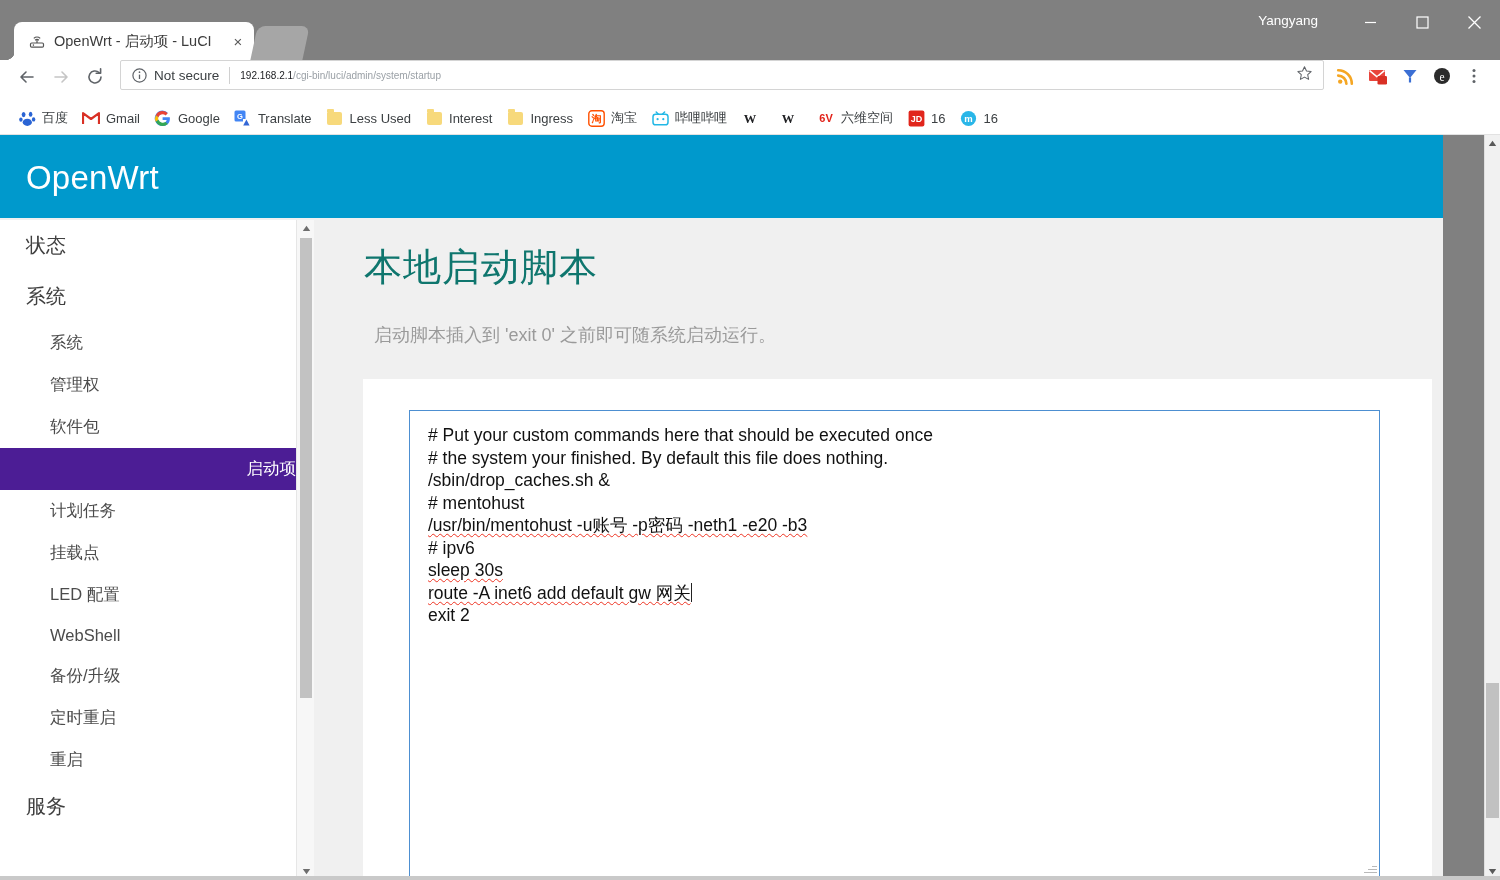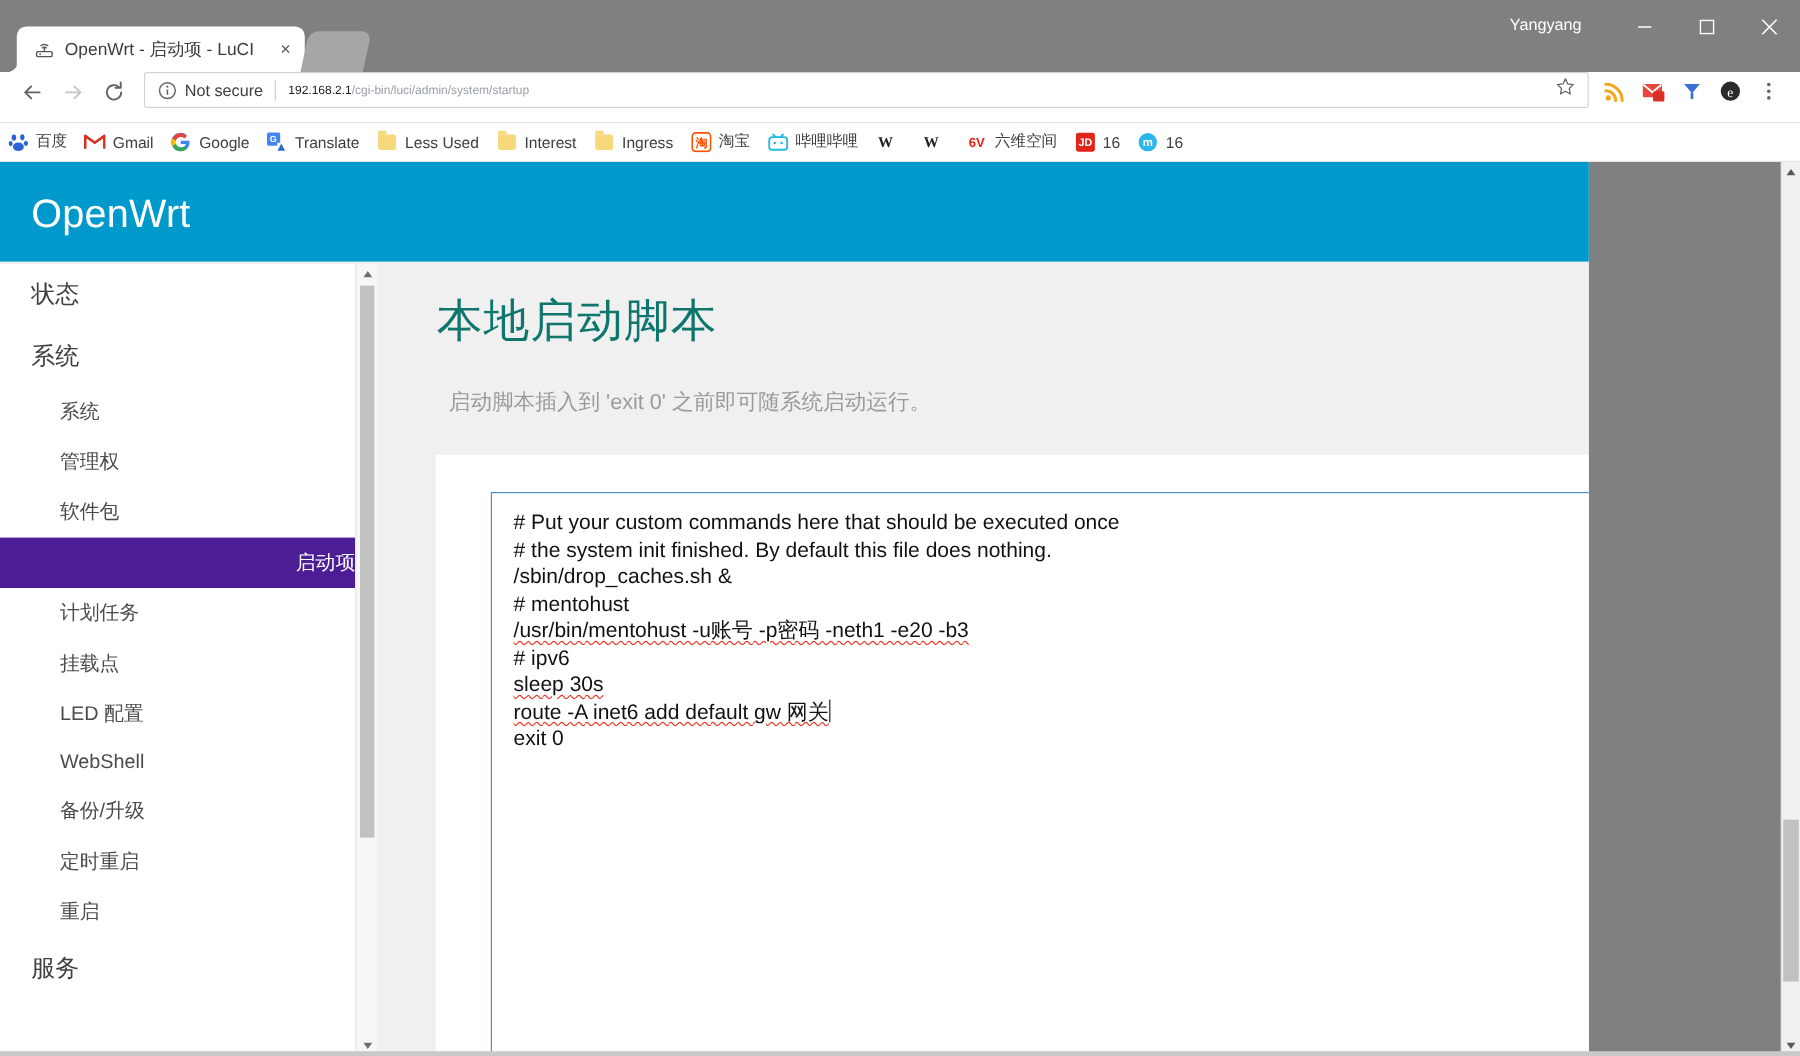--- a/index.html
+++ b/index.html
@@ -89,21 +89,21 @@
   .omni-url b { color: #202124; font-weight: normal; }
   .omni-star { margin-left: auto; color: #5f6368; padding: 0 4px; cursor: pointer; }
   .tb-icon {
     width: 32px; height: 32px; display: flex; align-items: center; justify-content: center;
     flex: 0 0 auto; cursor: pointer; position: relative;
   }
 
   
   .bookmarks {
     position: absolute; top: 102px; left: 0; width: 1500px; height: 33px;
-    background: #ffffff; display: flex; align-items: center; padding-left: 2px;
+    background: #ffffff; display: flex; align-items: center; padding-left: 14px;
     border-bottom: 1px solid #e2e2e2;
   }
   .bm {
     display: flex; align-items: center; height: 26px; padding: 0 8px 0 4px;
     margin-right: 2px; border-radius: 3px; cursor: pointer; flex: 0 0 auto;
   }
   .bm-ic {
     width: 18px; height: 18px; margin-right: 6px; flex: 0 0 auto;
     display: flex; align-items: center; justify-content: center;
     font-size: 11px; font-weight: bold;
@@ -113,21 +113,21 @@
     width: 15px; height: 13px; background: #f7d97b; border-radius: 1px 2px 2px 2px;
     position: relative;
   }
   .folder-ic::before {
     content: ""; position: absolute; top: -3px; left: 0; width: 7px; height: 3px;
     background: #f7d97b; border-radius: 1px 1px 0 0;
   }
 
   
   .viewport {
-    position: absolute; top: 135px; left: 0; width: 1324px; height: 745px;
+    position: absolute; top: 135px; left: 0; width: 1443px; height: 745px;
     background: #f0f0f0; overflow: hidden; padding-left: 12px;
   }
   .page {
     position: absolute; top: 0; left: 0; width: 1484px; height: 745px;
     background: #f0f0f0;
   }
   .owrt-header {
     position: absolute; top: 0; left: 0; width: 1477px; height: 83px;
     background: #0099cc;
   }
@@ -515,28 +515,28 @@
             </svg>
         </div>
       </div>
 
       <div class="content">
         <h1 class="page-title">本地启动脚本</h1>
         <div class="page-desc">启动脚本插入到 'exit 0' 之前即可随系统启动运行。</div>
 
         <div class="card">
           <div class="script-area"><span># Put your custom commands here that should be executed once</span>
-<span># the system init finished. By default this file does nothing.</span>
+<span># the system your finished. By default this file does nothing.</span>
 <span>/sbin/drop_caches.sh &amp;</span>
 <span># mentohust</span>
 <span class="sq">/usr/bin/mentohust -u账号 -p密码 -neth1 -e20 -b3</span>
 <span># ipv6</span>
 <span class="sq">sleep 30s</span>
 <span class="sq">route -A inet6 add default gw 网关</span><span class="caret"></span>
-<span>exit 0</span><span class="resize-grip">
+<span>exit 2</span><span class="resize-grip">
               <i style="top:11px;width:13px;"></i><i style="top:8px;width:9px;"></i><i style="top:5px;width:5px;"></i>
             </span></div>
         </div>
       </div>
 
     </div>
   </div>
 
   <div class="page-scrollbar">
     <div class="psb-arrow" style="top:0;">

